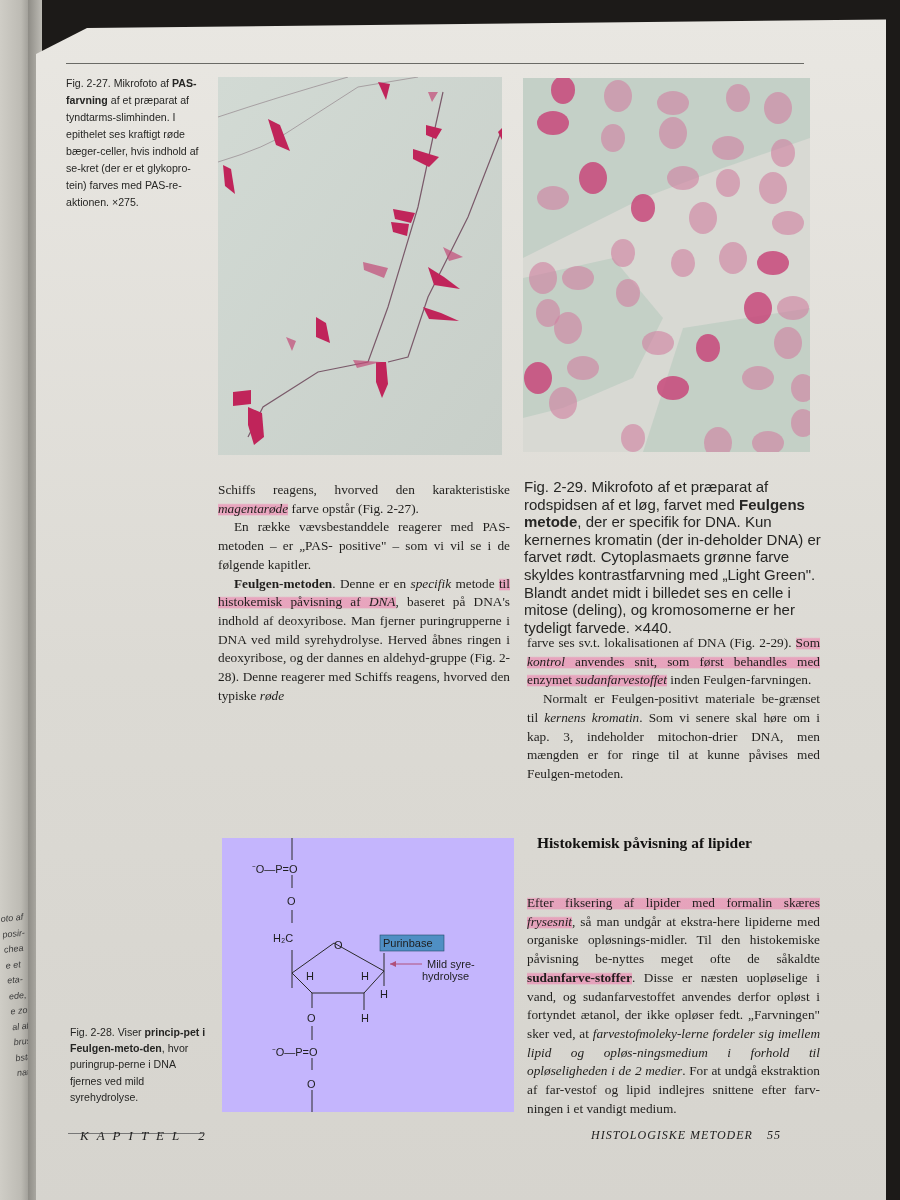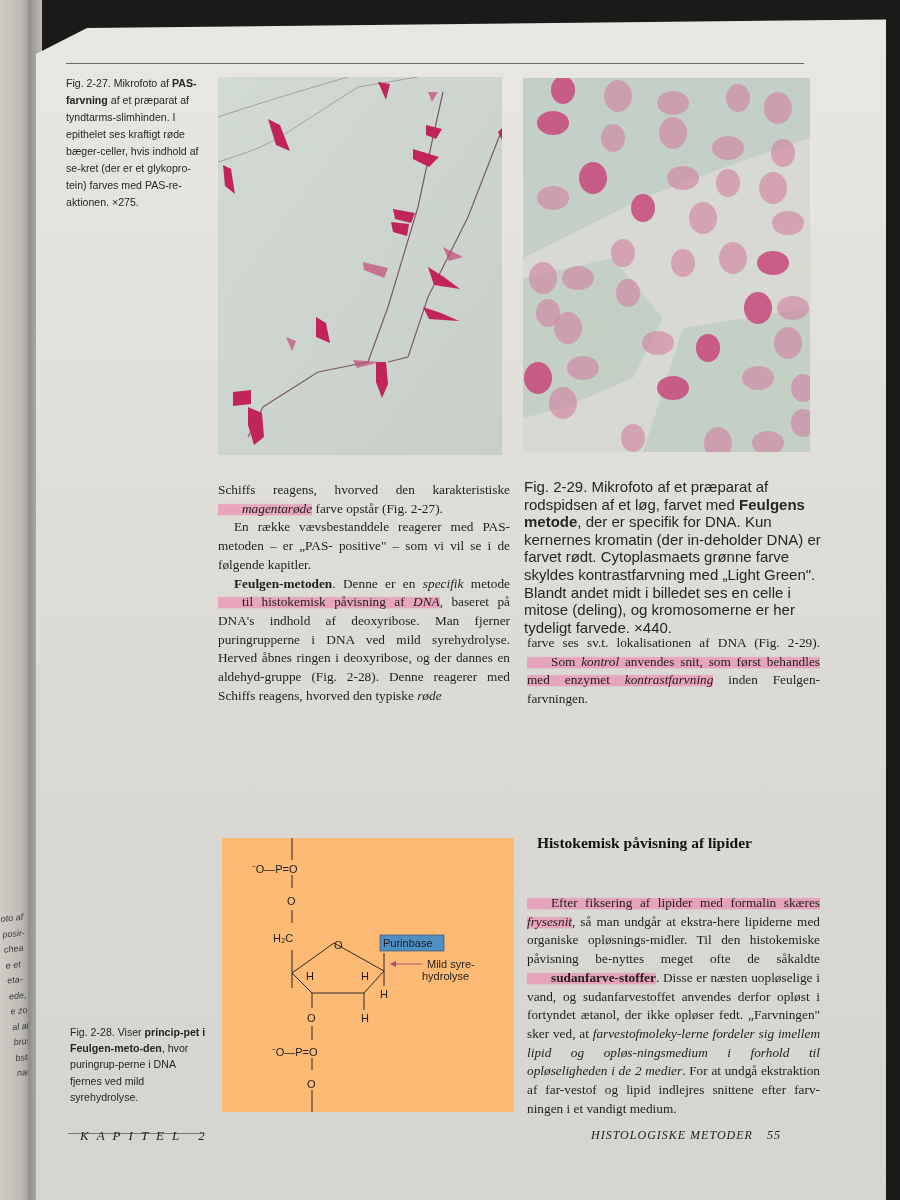--- a/index.html
+++ b/index.html
@@ -49,30 +49,30 @@
   
   .body-col {
     position:absolute; font-size:13.3px; line-height:18.7px; color:#1f1e1c;
     text-align:justify;
   }
   .body-col p { margin:0; }
   .col-left { left:218px; top:481px; width:292px; }
   .col-right { left:527px; top:634px; width:293px; }
   .col-right2 { left:527px; top:894px; width:293px; }
   .indent { text-indent:16px; }
-  .hl { background:linear-gradient(180deg,rgba(240,120,170,0) 15%,rgba(240,120,170,.55) 25%,rgba(240,120,170,.55) 90%,rgba(240,120,170,0) 100%);padding-left:24px; }
+  .hl { background:linear-gradient(180deg,rgba(240,120,170,0) 15%,rgba(240,120,170,.55) 25%,rgba(240,120,170,.55) 90%,rgba(240,120,170,0) 100%); }
   i { font-style:italic; }
   .section-heading {
     position:absolute; left:527px; top:824px; width:300px;
     font-size:15.5px; font-weight:bold; color:#141312; margin:10px;
   }
   
   .diagram {
     position:absolute; left:222px; top:838px; width:292px; height:274px;
-    background:#fdba74;
+    background:#c4b5fd;
   }
   .diagram svg { width:100%; height:100%; display:block; }
   .diagram text { font-family:"Liberation Sans", sans-serif; font-size:11px; fill:#1e1e1e; }
   .footer-rule { position:absolute; left:68px; top:1133px; width:135px; height:1px; background:#777; }
   .footer-left {
     position:absolute; left:80px; top:1128px; font-style:italic;
     font-size:13px; letter-spacing:8px; color:#222;
   }
   .footer-right {
     position:absolute; left:591px; top:1128px; font-style:italic;
@@ -204,21 +204,22 @@
   <p><span>Schiffs reagens, hvorved den karakteristiske </span><span class="hl"><i>magentarøde</i></span><span> farve opstår (Fig. 2-27).</span></p>
   <p class="indent">En række vævsbestanddele reagerer med PAS-metoden – er „PAS- positive" – som vi vil se i de følgende kapitler.</p>
   <p class="indent"><b>Feulgen-metoden</b><span>. Denne er en </span><i>specifik</i><span> metode </span><span class="hl"><span>til histokemisk påvisning af </span><i>DNA</i></span><span>, baseret på DNA's indhold af deoxyribose. Man fjerner puringrupperne i DNA ved mild syrehydrolyse. Herved åbnes ringen i deoxyribose, og der dannes en aldehyd-gruppe (Fig. 2-28). Denne reagerer med Schiffs reagens, hvorved den typiske </span><i>røde</i></p>
 </div>
 
 <div class="caption fig29-caption">
   <span>Fig. 2-29. Mikrofoto af et præparat af rodspidsen af et løg, farvet med </span><b>Feulgens metode</b><span>, der er specifik for DNA. Kun kernernes kromatin (der in-deholder DNA) er farvet rødt. Cytoplasmaets grønne farve skyldes kontrastfarvning med „Light Green". Blandt andet midt i billedet ses en celle i mitose (deling), og kromosomerne er her tydeligt farvede. ×440.</span>
 </div>
 
 <div class="body-col col-right">
-  <p><span>farve ses sv.t. lokalisationen af DNA (Fig. 2-29). </span><span class="hl"><span>Som </span><i>kontrol</i><span> anvendes snit, som først behandles med enzymet </span><i>kontrastfarvning</i></span><span> inden Feulgen-farvningen.</span></p>
+  <p><span>farve ses sv.t. lokalisationen af DNA (Fig. 2-29). </span><span class="hl"><span>Som </span><i>kontrol</i><span> anvendes snit, som først behandles med enzymet </span><i>sudanfarvestoffet</i></span><span> inden Feulgen-farvningen.</span></p>
+  <p class="indent"><span>Normalt er Feulgen-positivt materiale be-grænset til </span><i>kernens kromatin</i><span>. Som vi senere skal høre om i kap. 3, indeholder mitochon-drier DNA, men mængden er for ringe til at kunne påvises med Feulgen-metoden.</span></p>
 </div>
 
 <h2 class="section-heading">Histokemisk påvisning af lipider</h2>
 
 <div class="body-col col-right2">
   <p><span class="hl"><span>Efter fiksering af lipider med formalin skæres </span><i>frysesnit</i></span><span>, så man undgår at ekstra-here lipiderne med organiske opløsnings-midler. Til den histokemiske påvisning be-nyttes meget ofte de såkaldte </span><b class="hl">sudanfarve-stoffer</b><span>. Disse er næsten uopløselige i vand, og sudanfarvestoffet anvendes derfor opløst i fortyndet ætanol, der ikke opløser fedt. „Farvningen" sker ved, at </span><i>farvestofmoleky-lerne fordeler sig imellem lipid og opløs-ningsmedium i forhold til opløseligheden i de 2 medier</i><span>. For at undgå ekstraktion af far-vestof og lipid indlejres snittene efter farv-ningen i et vandigt medium.</span></p>
 </div>
 
 <div class="diagram">
   <svg viewBox="0 0 292 274">

